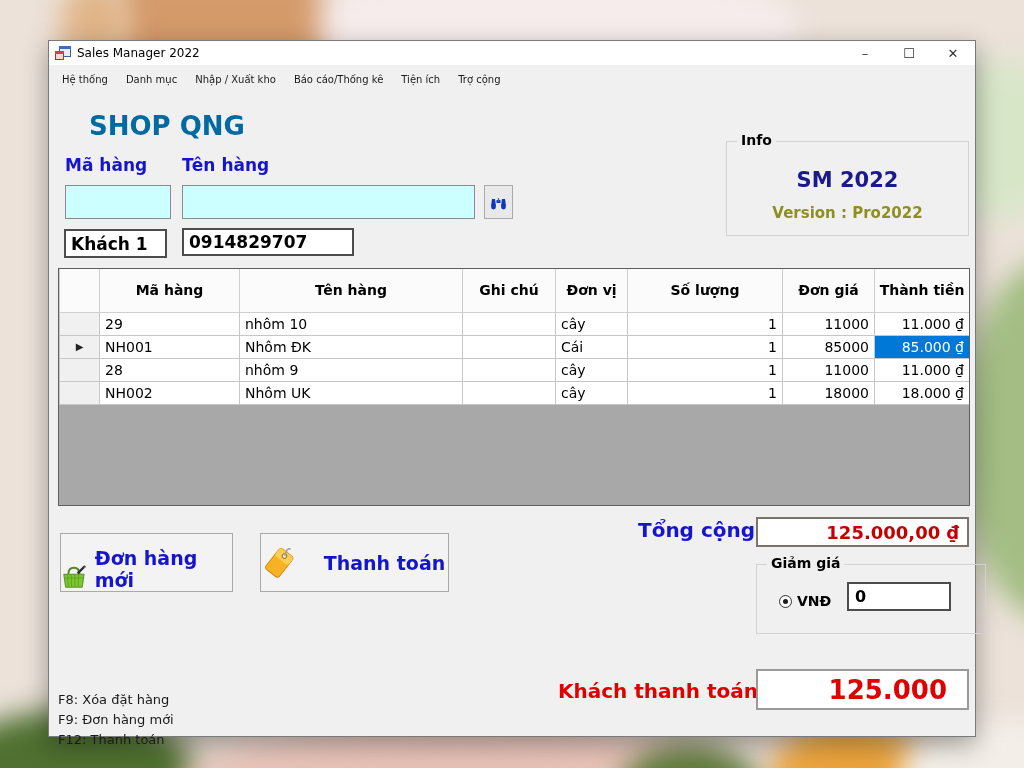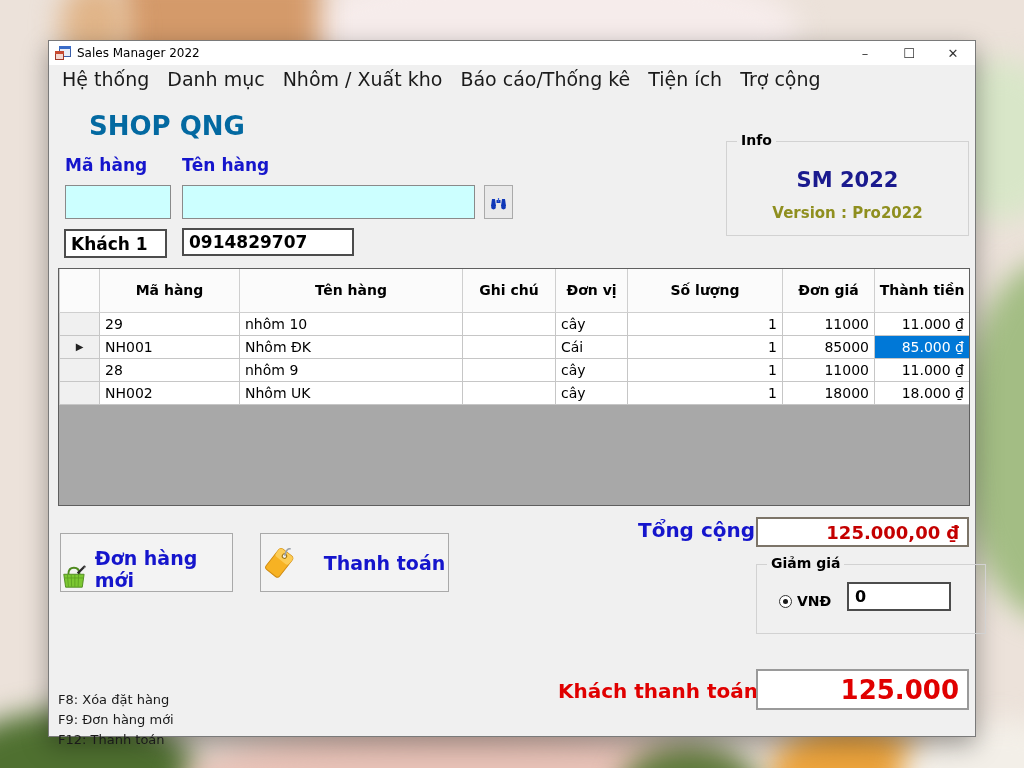--- a/index.html
+++ b/index.html
@@ -31,21 +31,21 @@
   .app-icon .w1b{ position:absolute; left:4px; top:0; width:12px; height:3px; background:#3a6cc8; }
   .app-icon .w2 { position:absolute; left:0; top:5px; width:9px; height:9px; background:#f4d8d0; border:1px solid #a03828; }
   .app-icon .w2b{ position:absolute; left:0; top:5px; width:9px; height:3px; background:#c84a30; }
   .title-text { font-size:12px; color:#000; }
   .win-controls { margin-left:auto; display:flex; height:100%; }
   .win-btn { width:44px; height:100%; display:flex; align-items:center; justify-content:center;
              font-size:13px; color:#333; }
 
   .menubar { position:absolute; left:0; top:24px; width:100%; height:28px; background:#f0f0f0;
              display:flex; align-items:center; padding-left:4px; }
-  .menu-item { font-size:19px; color:#1a1a1a; padding:4px 9px;text-align:center; }
+  .menu-item { font-size:10px; color:#1a1a1a; padding:4px 9px;text-align:center; }
 
   .client { position:absolute; left:0; top:52px; width:926px; height:645px; }
 
   .shop-title { position:absolute; left:40px; top:18px; font-size:26px; font-weight:bold; color:#0369a1; }
 
   .fld-label { position:absolute; font-size:17px; font-weight:bold; color:#1515cc; }
   .lbl-ma  { left:16px;  top:62px; }
   .lbl-ten { left:133px; top:62px; }
 
   .inp-cyan { position:absolute; top:92px; height:34px; background:#ccffff; border:1px solid #8a8a8a; }
@@ -94,21 +94,21 @@
                   border-radius:50%; background:#1a1a1a; }
   .disc-row { position:absolute; left:22px; top:28px; font-size:14px; font-weight:bold; color:#000; }
   .disc-input { position:absolute; left:90px; top:17px; width:104px; height:29px; background:#fff;
                 border:2px solid #4c4c4c; font-size:16px; font-weight:bold; display:flex; align-items:center; padding-left:6px; }
 
   .hotkeys { position:absolute; left:9px; top:597px; font-size:13px; color:#1a1a1a; line-height:20px; }
 
   .pay-label { position:absolute; left:509px; top:586px; font-size:20px; font-weight:bold; color:#e00000; }
   .pay-field { position:absolute; left:707px; top:576px; width:213px; height:41px; background:#fff;
                border:2px solid #9a9a9a; display:flex; align-items:center; justify-content:flex-end;
-               padding-right:8px; font-size:26px; font-weight:bold; color:#e00000; }
+               padding-right:20px; font-size:26px; font-weight:bold; color:#e00000; }
 
   svg { display:block; }
 </style>
 </head>
 <body>
 
 <div class="backdrop">
   <div class="blob b-pink"></div>
     <div class="blob b-tan"></div>
     <div class="blob b-tan2"></div>
@@ -134,21 +134,21 @@
     <div class="win-controls">
       <div class="win-btn">–</div>
       <div class="win-btn">☐</div>
       <div class="win-btn">✕</div>
     </div>
   </div>
 
   <div class="menubar">
     <div class="menu-item">Hệ thống</div>
     <div class="menu-item">Danh mục</div>
-    <div class="menu-item">Nhôm / Xuất kho</div>
+    <div class="menu-item">Nhập / Xuất kho</div>
     <div class="menu-item">Báo cáo/Thống kê</div>
     <div class="menu-item">Tiện ích</div>
     <div class="menu-item">Trợ cộng</div>
   </div>
 
   <div class="client">
 
     <div class="shop-title">SHOP QNG</div>
 
     <div class="fld-label lbl-ma">Mã hàng</div>

